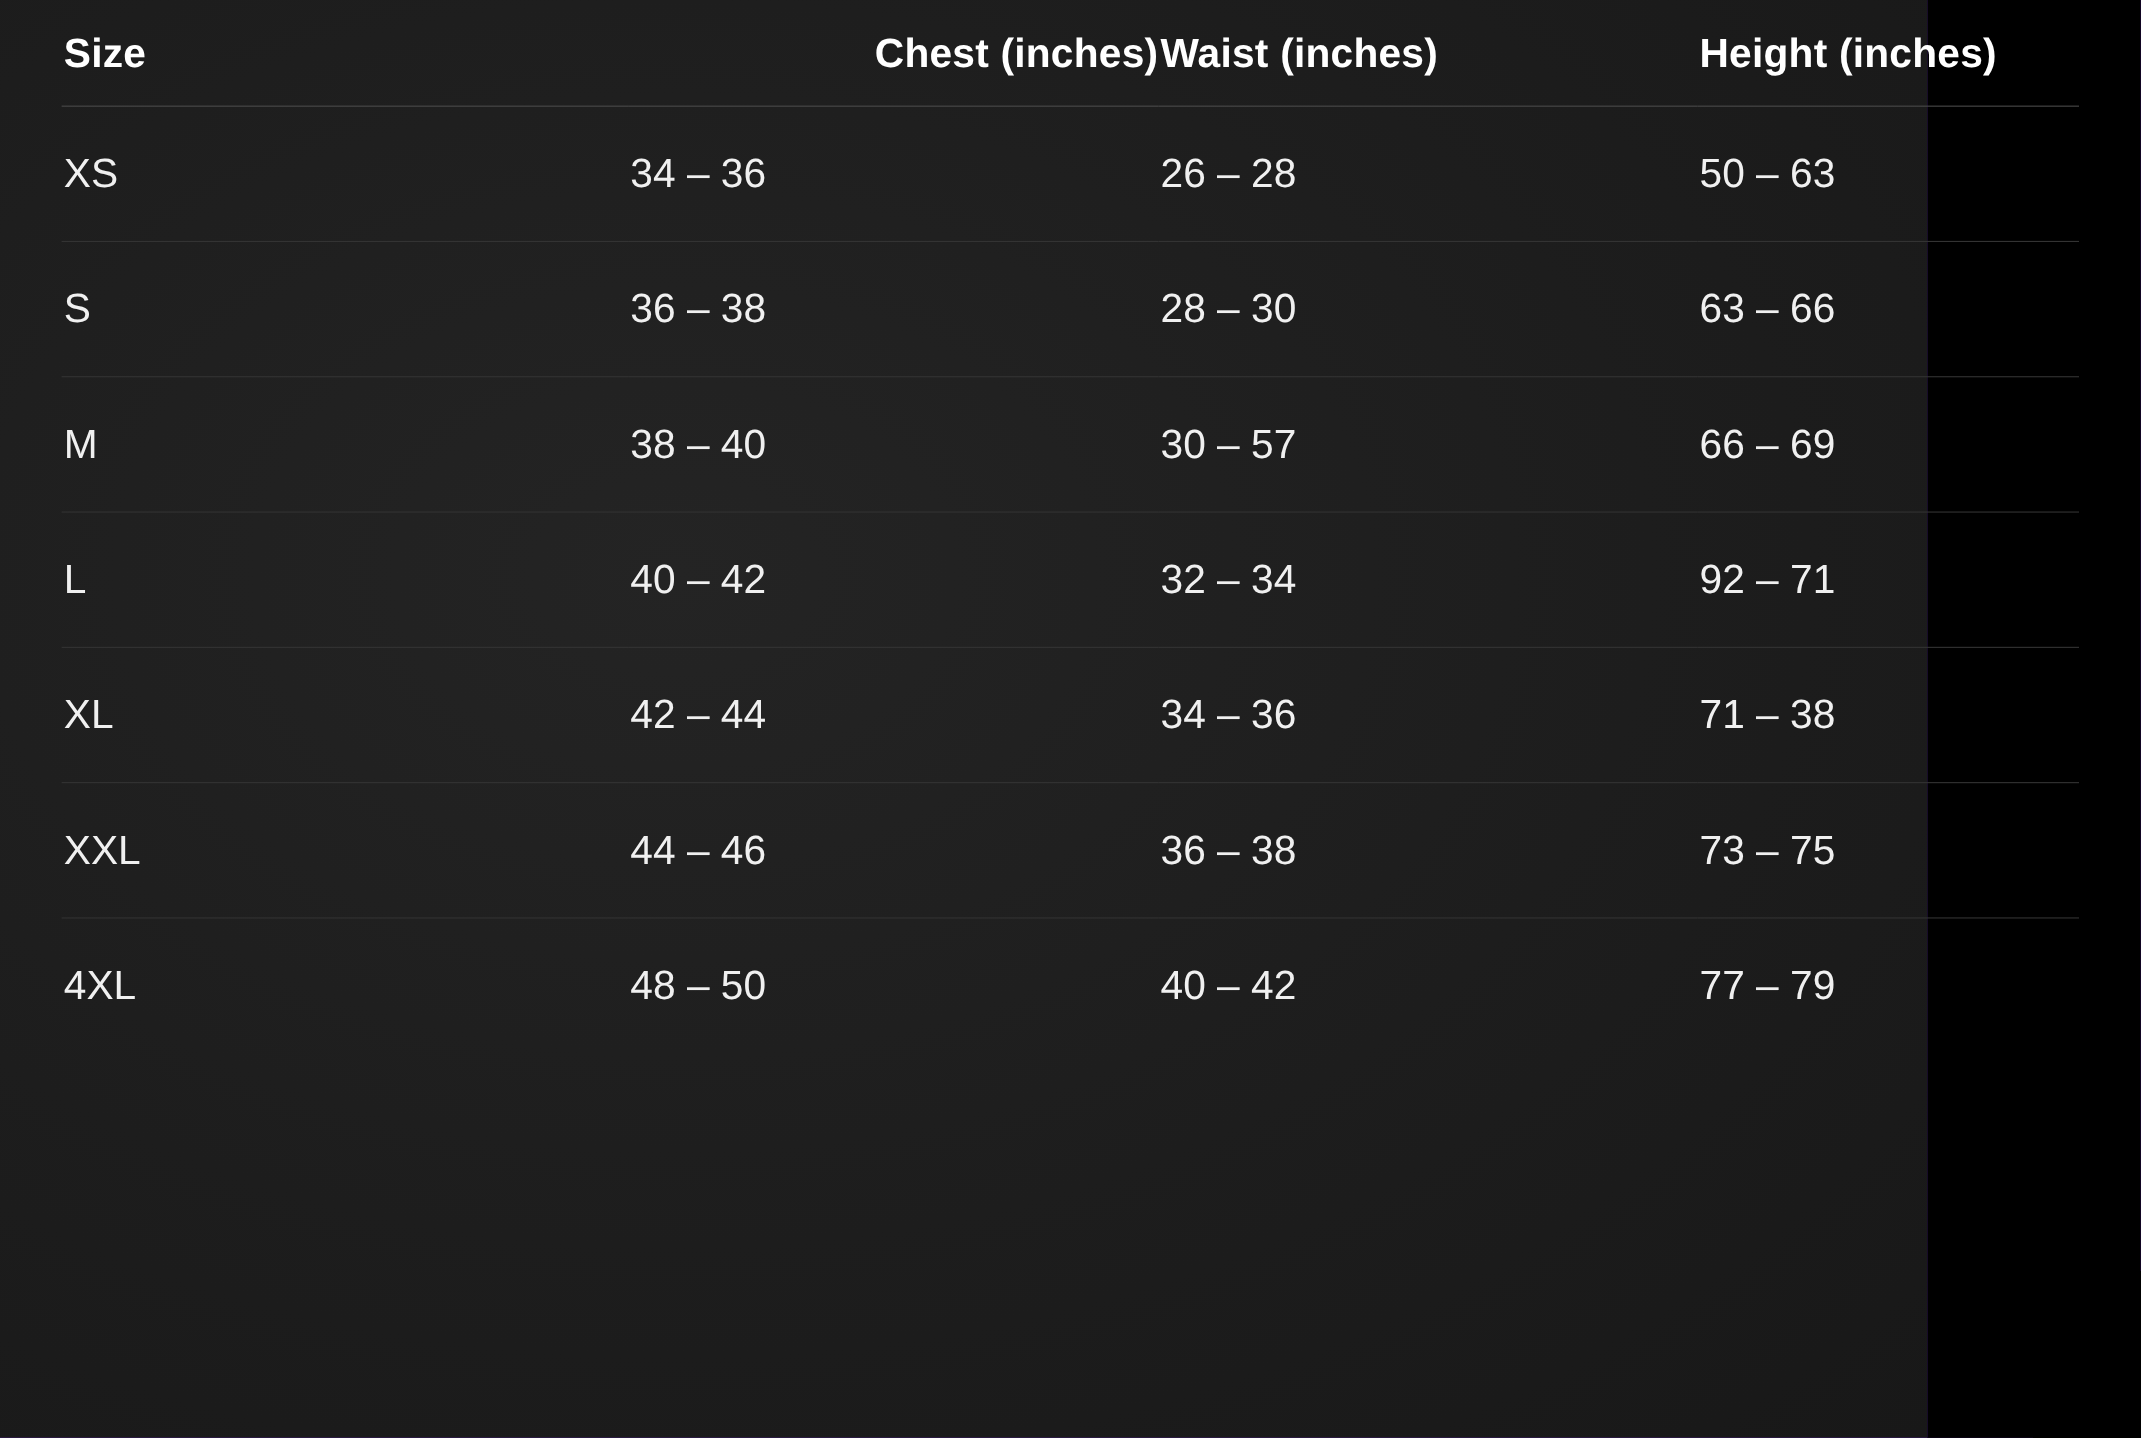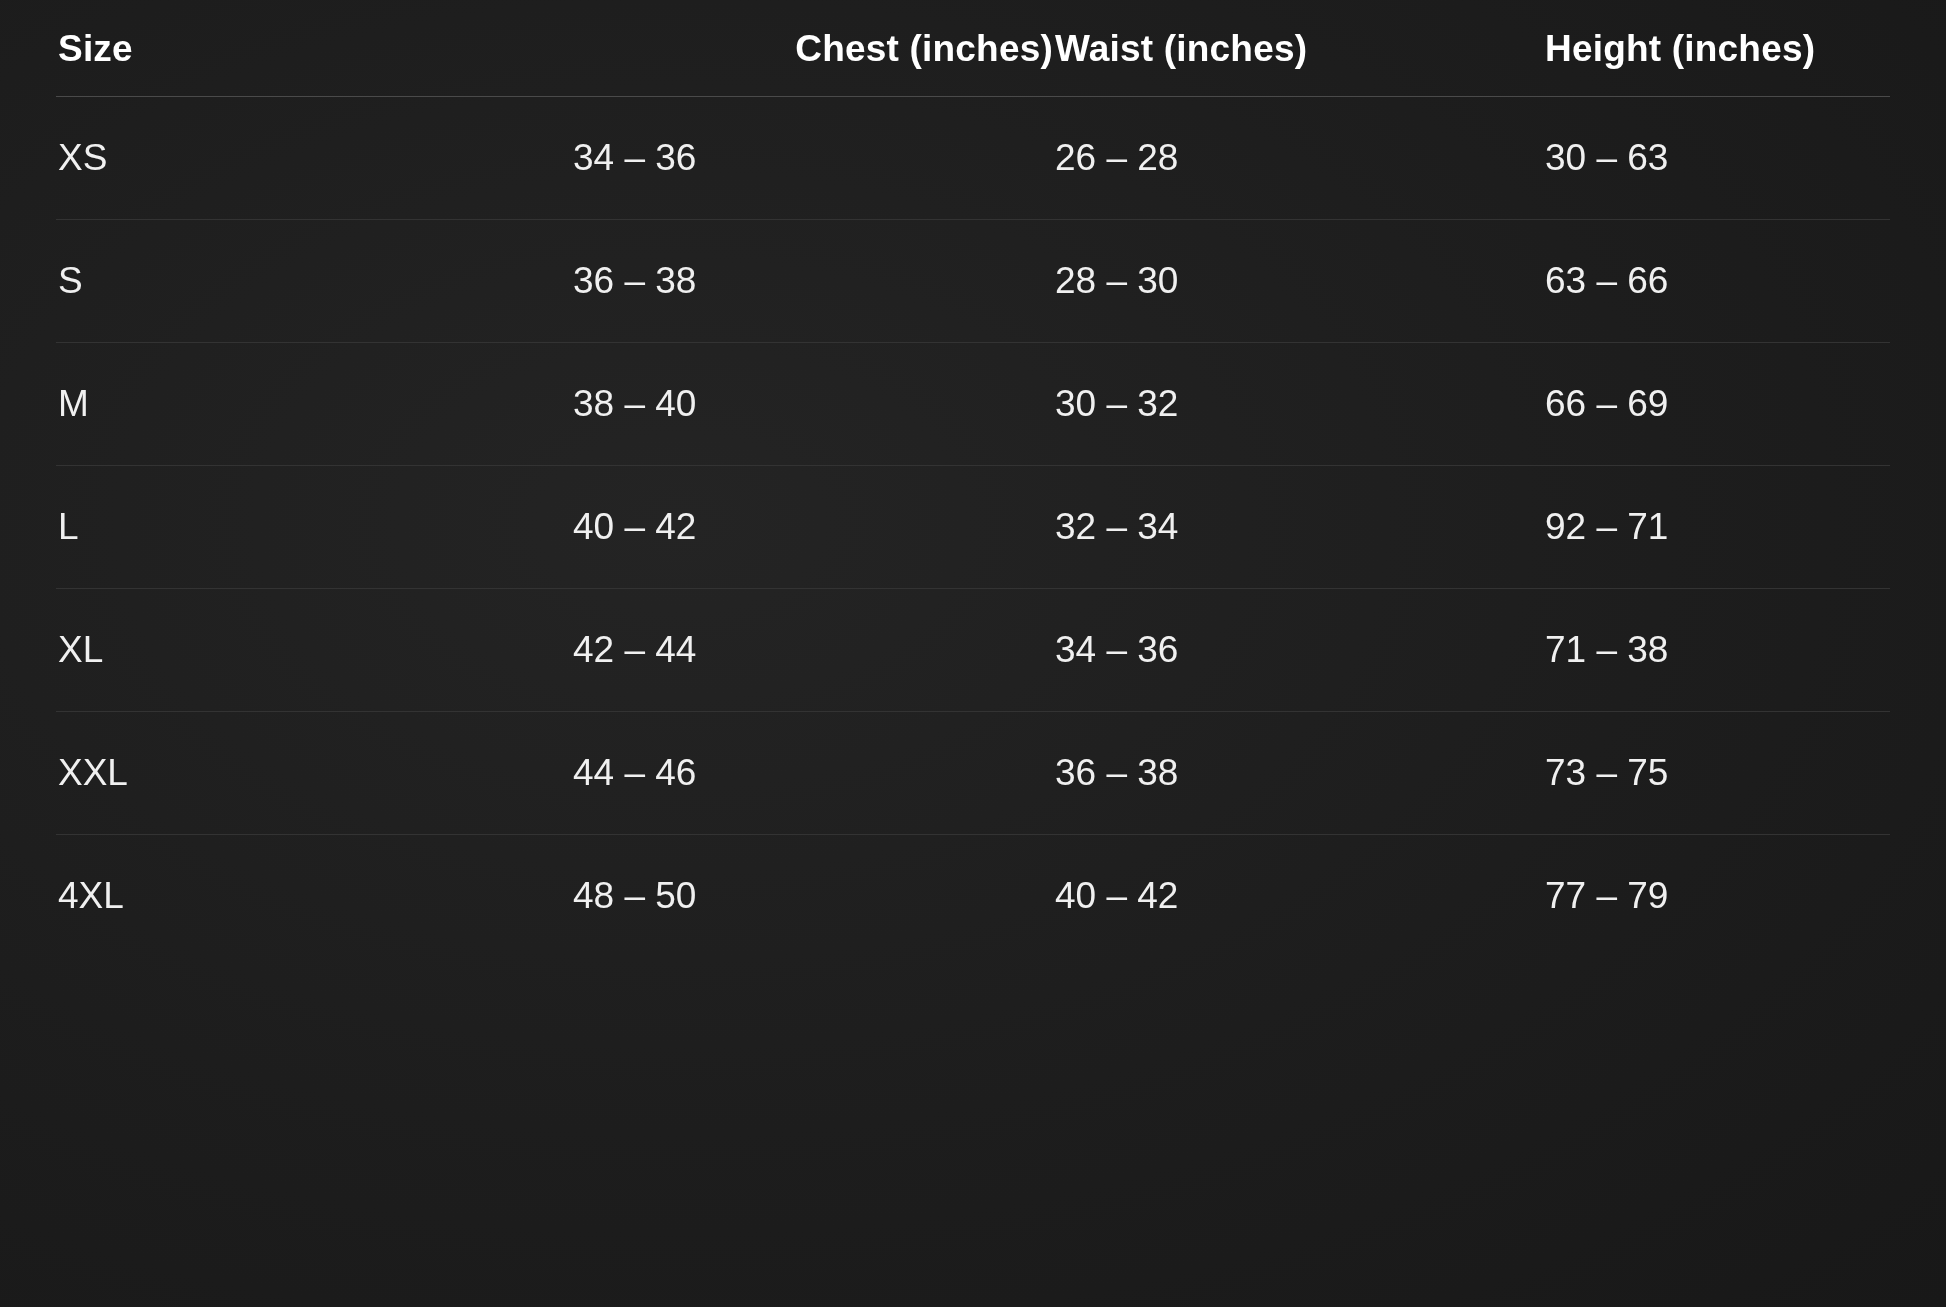--- a/index.html
+++ b/index.html
@@ -10,21 +10,21 @@
   body {
     width: 1946px;
     height: 1307px;
     overflow: hidden;
     font-family: "Liberation Sans", sans-serif;
     color: #f2f2f2;
   }
 
   .page {
     position: relative;
-    width: 1946px;
+    width: 1752px;
     height: 1307px;
     background: #6d28d9;
     box-sizing: border-box;
   }
 
   
   .page::before {
     content: "";
     position: absolute;
     inset: 0;
@@ -111,32 +111,32 @@
           <th class="col-chest">Chest (inches)</th>
           <th class="col-waist">Waist (inches)</th>
           <th class="col-height">Height (inches)</th>
         </tr>
       </thead>
       <tbody>
         <tr>
           <td class="col-size">XS</td>
           <td class="col-chest">34 – 36</td>
           <td class="col-waist">26 – 28</td>
-          <td class="col-height">30 – 63</td>
+          <td class="col-height">50 – 63</td>
         </tr>
         <tr>
           <td class="col-size">S</td>
           <td class="col-chest">36 – 38</td>
           <td class="col-waist">28 – 30</td>
           <td class="col-height">63 – 66</td>
         </tr>
         <tr>
           <td class="col-size">M</td>
           <td class="col-chest">38 – 40</td>
-          <td class="col-waist">30 – 32</td>
+          <td class="col-waist">30 – 57</td>
           <td class="col-height">66 – 69</td>
         </tr>
         <tr>
           <td class="col-size">L</td>
           <td class="col-chest">40 – 42</td>
           <td class="col-waist">32 – 34</td>
           <td class="col-height">92 – 71</td>
         </tr>
         <tr>
           <td class="col-size">XL</td>

